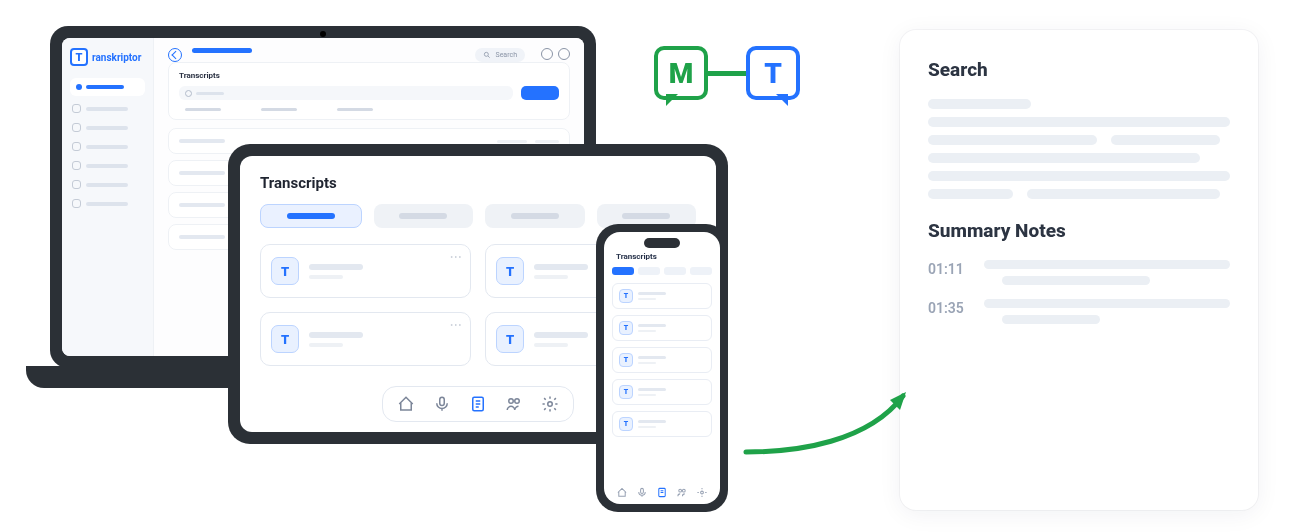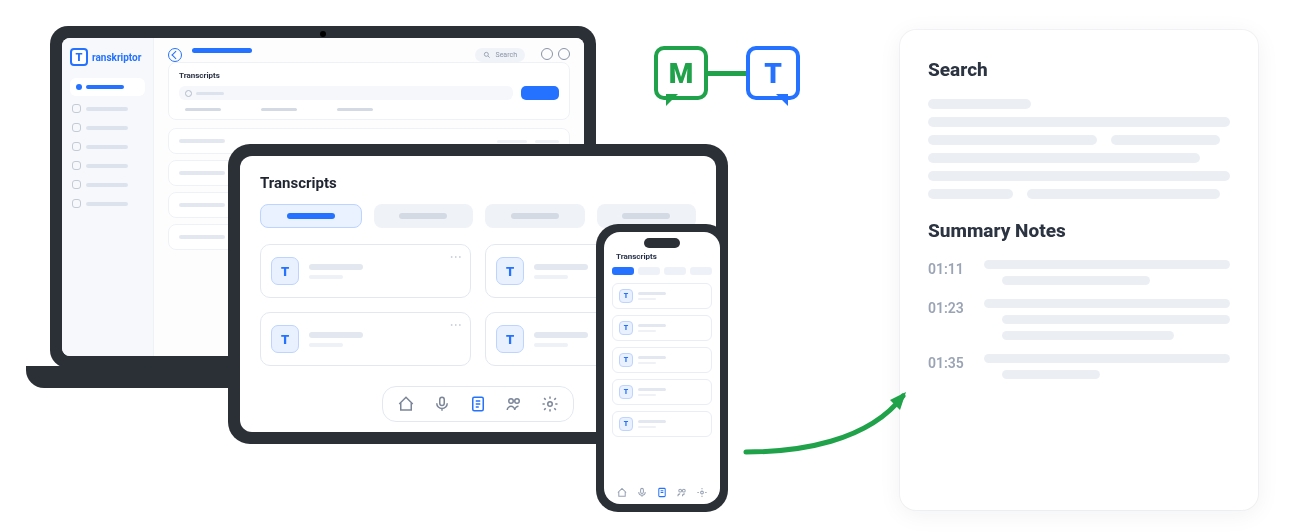--- a/index.html
+++ b/index.html
@@ -595,27 +595,19 @@
   <div class="sc-heading">Summary Notes</div>
 
   <div class="sc-note">
     <div class="sc-ts">01:11</div>
     <div class="sc-note-lines">
       <div class="sc-line full"></div>
       <div class="sc-line indent short"></div>
     </div>
   </div>
   <div class="sc-note">
-    <div class="sc-ts">01:23</div>
-    <div class="sc-note-lines">
-      <div class="sc-line full"></div>
-      <div class="sc-line indent" style="width:calc(100% - 18px)"></div>
-      <div class="sc-line indent" style="width:70%"></div>
-    </div>
-  </div>
-  <div class="sc-note">
     <div class="sc-ts">01:35</div>
     <div class="sc-note-lines">
       <div class="sc-line full"></div>
       <div class="sc-line indent-short"></div>
     </div>
   </div>
 </div>
 
 </body></html>

